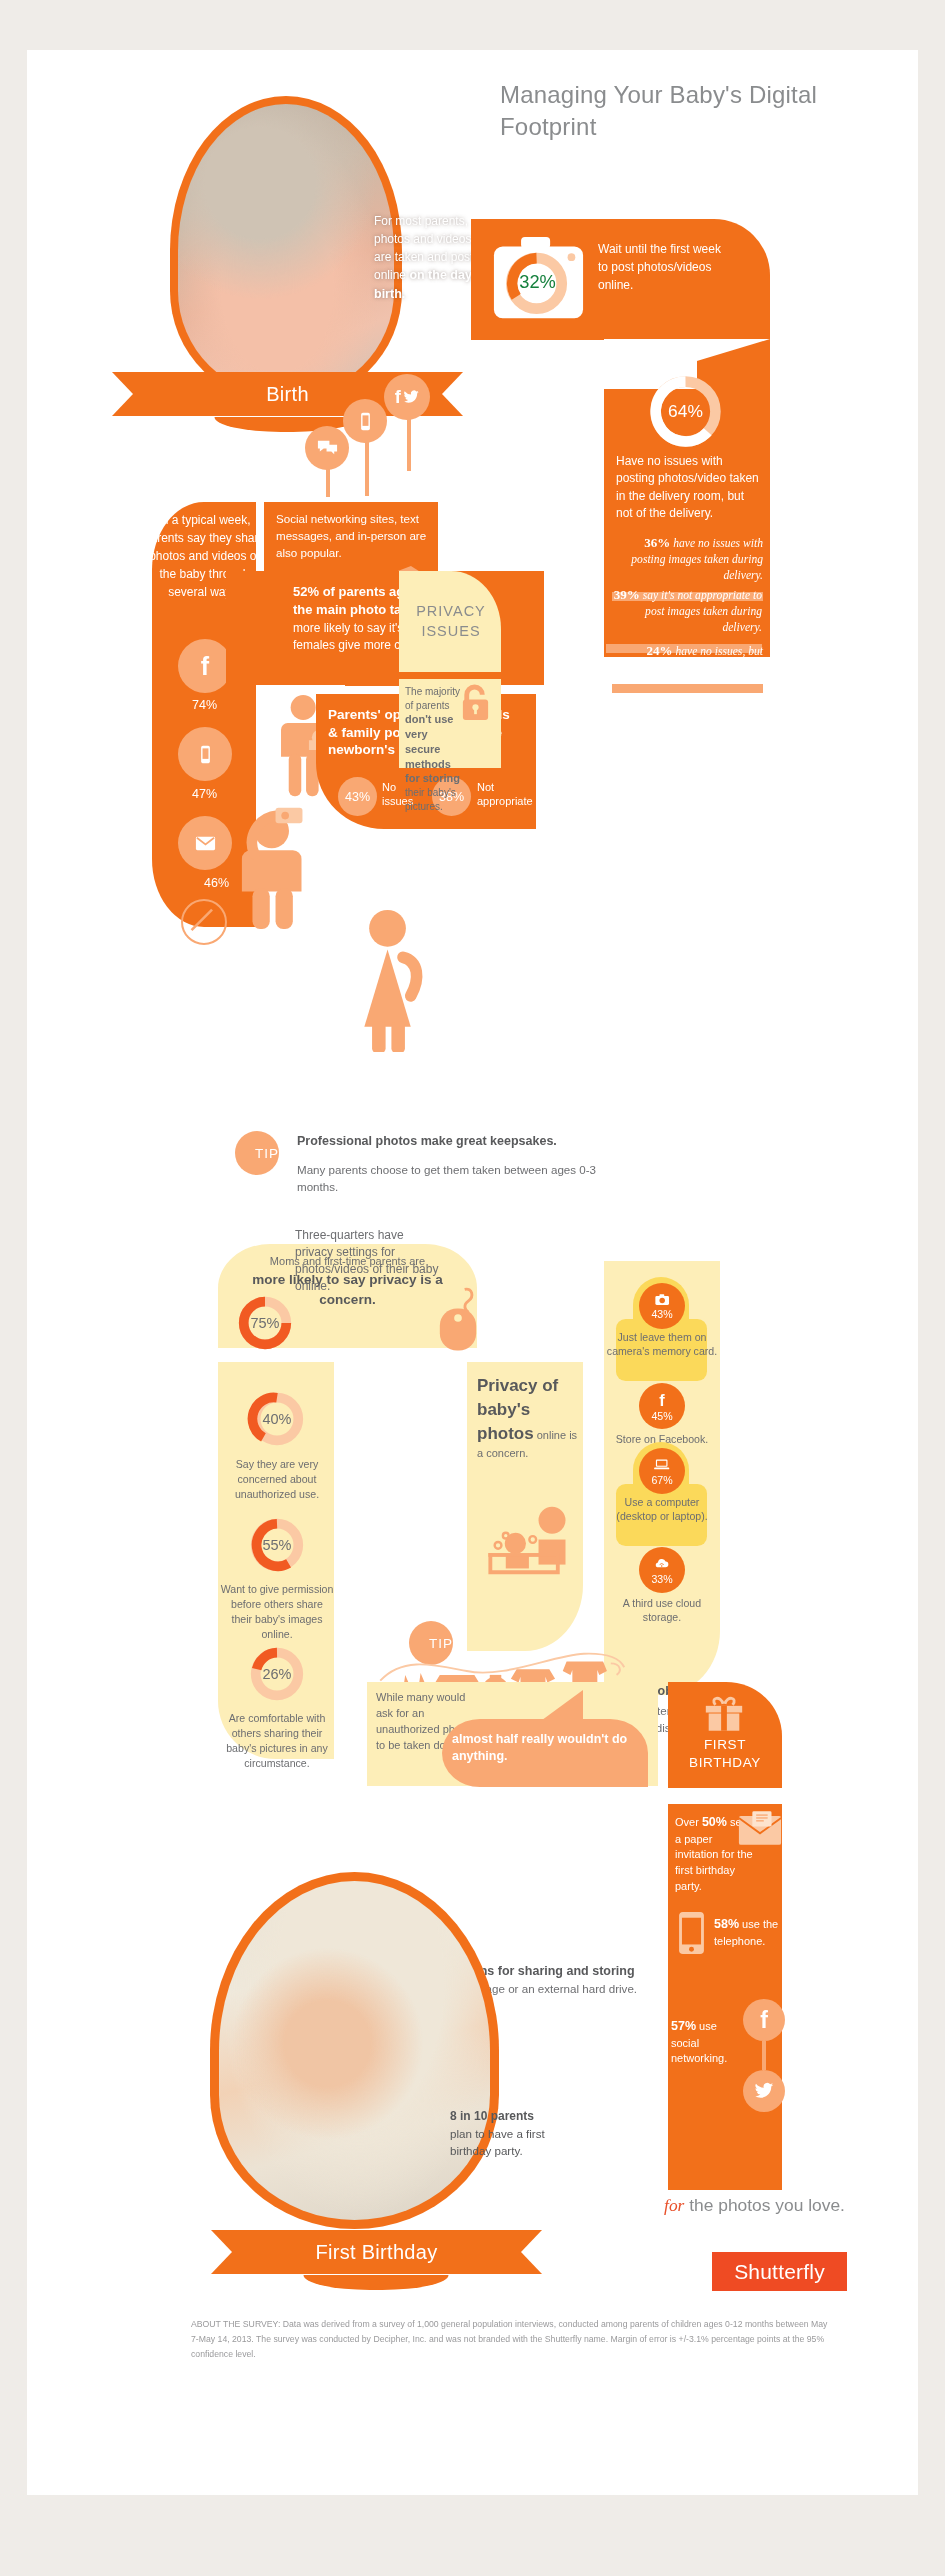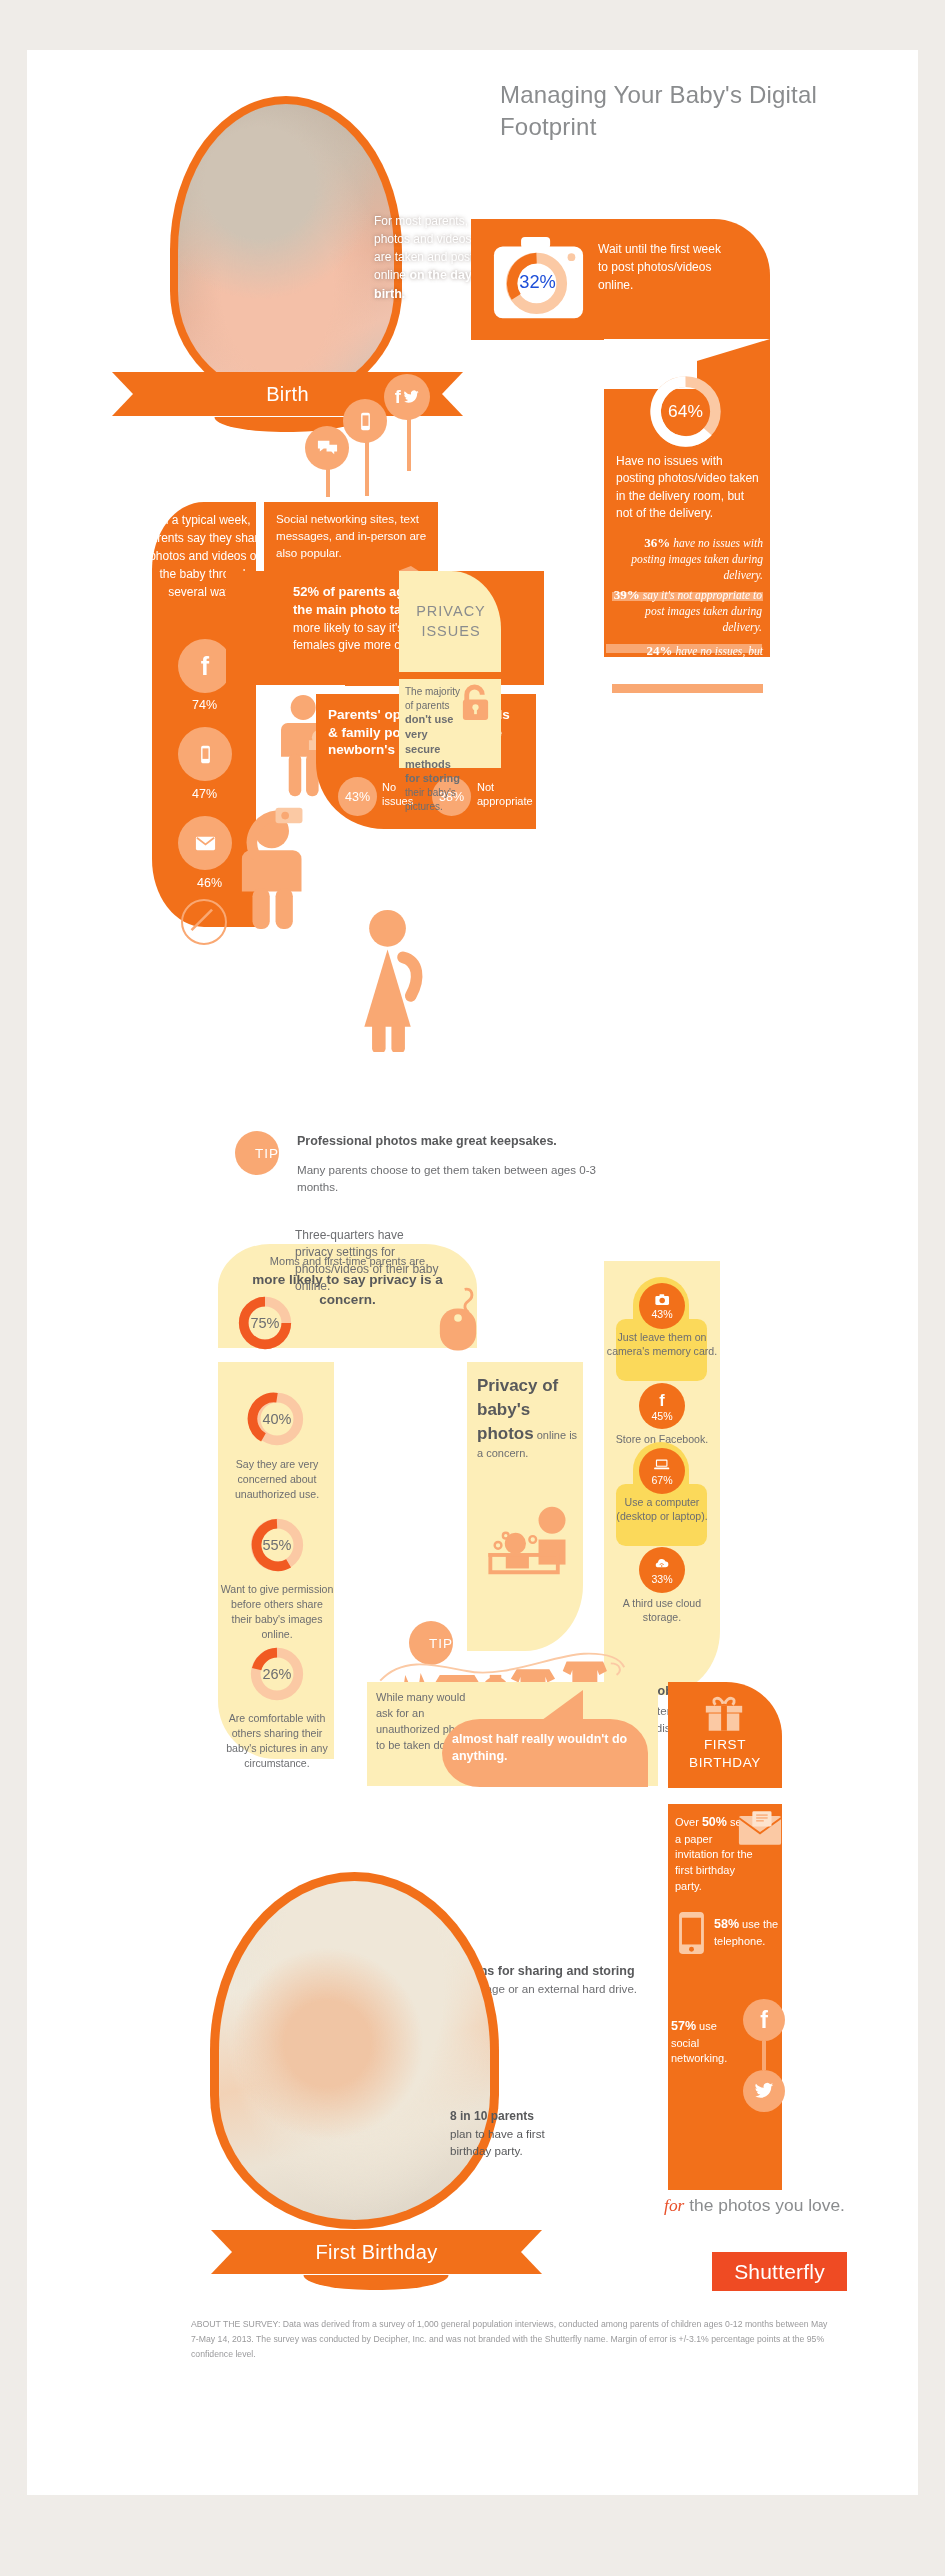--- a/index.html
+++ b/index.html
@@ -365,21 +365,21 @@
 
   <div class="sec" id="panelCam"></div>
   <div class="sec" id="camIcon">
     <svg viewBox="0 0 96 96" width="93" height="93">
       <rect x="30" y="4" width="30" height="12" rx="4" fill="#fff"></rect>
       <rect x="2" y="14" width="92" height="74" rx="9" fill="#fff"></rect>
       <circle cx="82" cy="25" r="4" fill="#fbc9a4"></circle>
       <circle cx="46" cy="52" r="26" fill="none" stroke="#fbc9a4" stroke-width="11"></circle>
       <path d="M46 26 A26 26 0 0 0 25 66" fill="none" stroke="#f2701a" stroke-width="11"></path>
     </svg>
-    <div class="donutLbl" style="color:#1d4ed8;font-size:18.3px;left:-1.9px;top:5.8px;">
+    <div class="donutLbl" style="color:#15803d;font-size:18.3px;left:-1.9px;top:5.8px;">
       <span>32%</span>
     </div>
   </div>
   <div class="sec" id="camText">Wait until the first week to post photos/videos online.</div>
 
   <div class="sec" id="panel64"></div>
   <div class="sec" id="panel64Cut"></div>
   <div class="sec" id="panel64Cut2"></div>
   <div class="sec" id="donut64" style="width:83px;height:83px;">
     <svg viewBox="0 0 86 86" width="83" height="83">
@@ -445,21 +445,21 @@
     </svg>
   </div>
   <div class="sec statLabel" style="left:139px;top:737px;">47%</div>
 
   <div class="sec statCircle" style="left:151px;top:766px;">
     <svg viewBox="0 0 24 24" width="23" height="23" fill="#fff">
       <rect x="2" y="5" width="20" height="14" rx="1.5"></rect>
         <path d="M3 6l9 7 9-7" fill="none" stroke="#f9a873" stroke-width="1.8"></path>
     </svg>
   </div>
-  <div class="sec statLabel" style="left:144px;top:826px;">46%</div>
+  <div class="sec statLabel" style="left:151px;top:826px;">46%</div>
 
   <div class="sec" style="left:154px;top:849px;width:46px;height:46px;border-radius:50%;border:2.9px solid #f9a873;">
     <svg viewBox="0 0 48 48" width="41" height="41">
       <line x1="10" y1="34" x2="34" y2="10" stroke="#f9a873" stroke-width="3"></line>
     </svg>
   </div>
   <div class="sec statLabel" style="left:139px;top:901px;font-weight:bold;">12%</div>
   <div class="sec" style="left:139px;top:918px;width:77px;color:#fff;font-family:'Liberation Serif',serif;font-style:italic;font-size:10.6px;text-align:center;line-height:1.35;">do not post online.</div>
 
   <div class="sec" id="boxSocial"></div>

